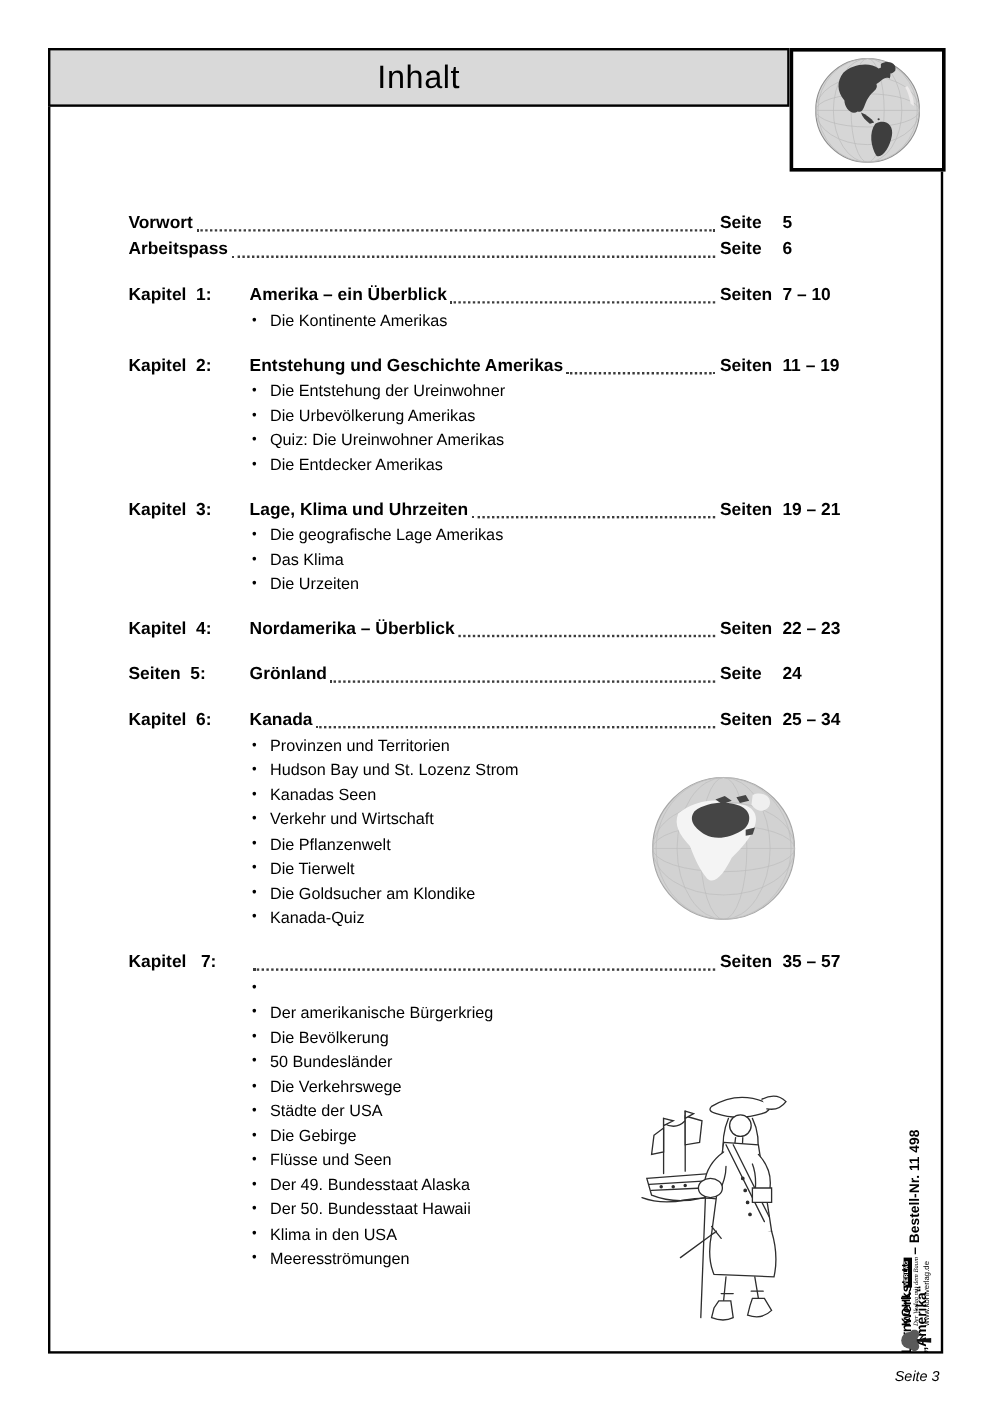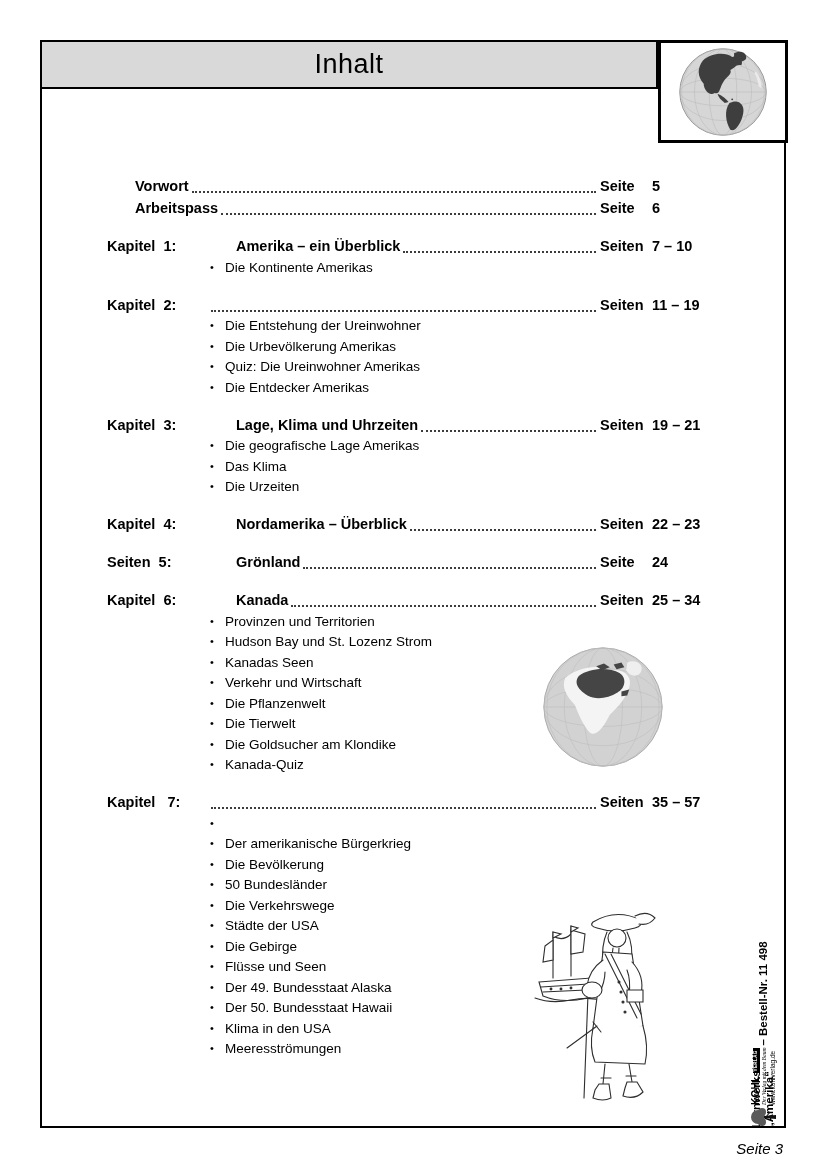--- a/index.html
+++ b/index.html
@@ -22,21 +22,21 @@
     background:#fff;border:3px solid #000;box-sizing:border-box;
     display:flex;align-items:center;justify-content:center;
   }
   
   .toc{position:absolute;left:107px;top:175px;width:601px;}
   .entry{margin:0;}
   .entry.chapter{margin-top:17px;}
   .row{display:flex;align-items:baseline;line-height:22px;height:22px;font-size:14.5px;font-weight:bold;white-space:nowrap;}
   .entry.chapter .row{line-height:21px;height:21px;}
   .klabel{width:101px;flex:0 0 101px;white-space:pre;}
-  .title{white-space:pre;margin-left:28px;}
+  .title{white-space:pre;}
   .leader{flex:1 1 auto;border-bottom:2px dotted #3c3c3c;margin:0 4px 0 3px;align-self:flex-end;margin-bottom:4px;height:0;min-width:8px;}
   .plabel{width:52px;flex:0 0 52px;}
   .pnum{width:56px;flex:0 0 56px;white-space:pre;}
   ul.subs{list-style:none;margin:0;padding:0 0 0 101px;}
   ul.subs li{display:flex;align-items:flex-start;padding:2.5px 0;line-height:15.5px;font-size:13.5px;}
   .bullet{width:15px;flex:0 0 15px;font-size:11px;line-height:15.5px;text-align:left;padding-left:2px;}
   .subtext{white-space:pre-line;}
   
   .canada-globe{position:absolute;left:539px;top:645px;width:128px;height:126px;}
   .explorer{position:absolute;left:531px;top:886px;width:144px;height:222px;}
@@ -51,21 +51,21 @@
   .logo-inner{
     width:82px;height:44px;transform-origin:0 0;transform:rotate(-90deg) translateX(-82px);
     display:flex;align-items:center;gap:3px;
   }
   .logo-textcol{display:flex;flex-direction:column;line-height:1.05;}
   .logo-row1{display:flex;align-items:center;gap:2px;}
   .logo-kohl{font-size:10px;font-weight:800;letter-spacing:.3px;}
   .logo-verlag{font-size:4.5px;color:#fff;background:#000;padding:1px 2px;font-weight:bold;letter-spacing:.4px;}
   .logo-slogan{font-family:"Liberation Serif",serif;font-style:italic;font-size:5.5px;margin-top:1px;}
   .logo-url{font-size:6.5px;margin-top:2px;}
-  .footer-page{position:absolute;right:44px;top:1140px;font-size:15px;font-style:italic;}
+  .footer-page{position:absolute;right:44px;top:1140px;font-size:12px;font-style:italic;}
   svg{display:block;}
 </style>
 </head>
 <body>
 
 <div class="page-border"></div>
 
 <div class="header-bar">
   <span class="header-title">Inhalt</span>
 </div>
@@ -122,20 +122,21 @@
     <ul class="subs">
         <li>
           <span class="bullet">•</span>
           <span class="subtext">Die Kontinente Amerikas</span>
         </li>
       </ul>
   </div>
     <div class="entry chapter">
     <div class="row">
       <span class="klabel">Kapitel  2:</span>
+      <span class="title">Entstehung und Geschichte Amerikas</span>
       <span class="leader"></span>
       <span class="plabel">Seiten</span>
       <span class="pnum">11 – 19</span>
     </div>
     <ul class="subs">
         <li>
           <span class="bullet">•</span>
           <span class="subtext">Die Entstehung der Ureinwohner</span>
         </li>
         <li>

